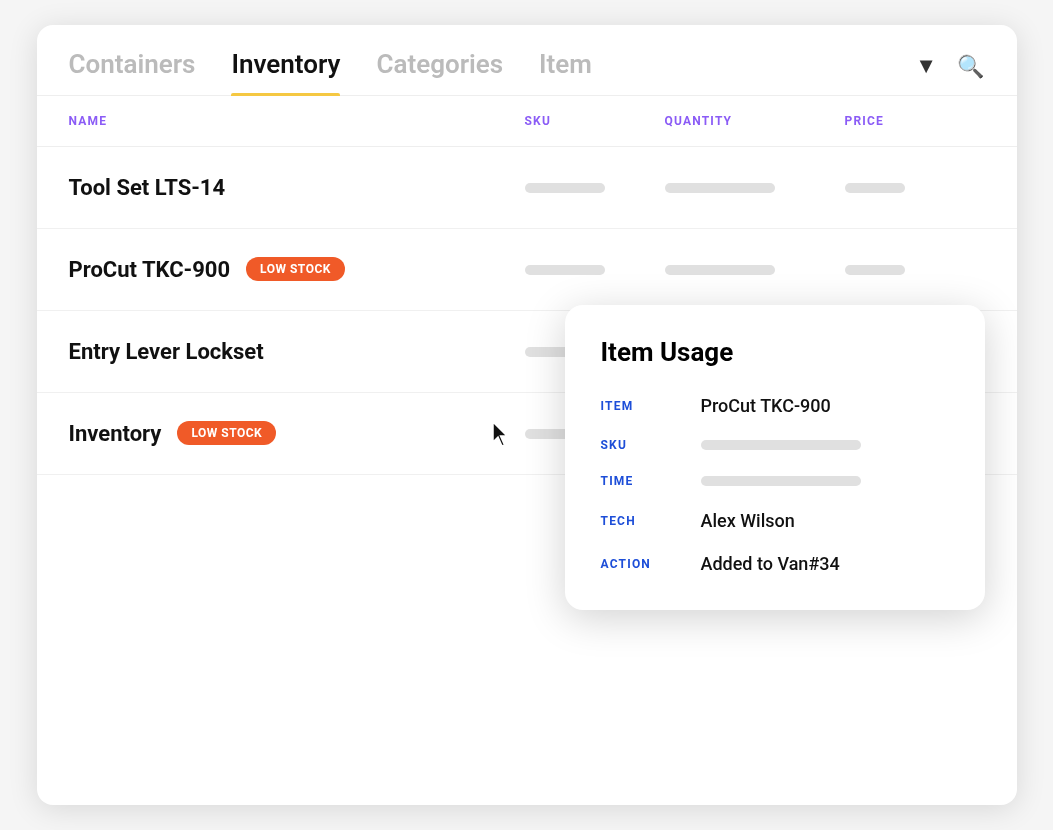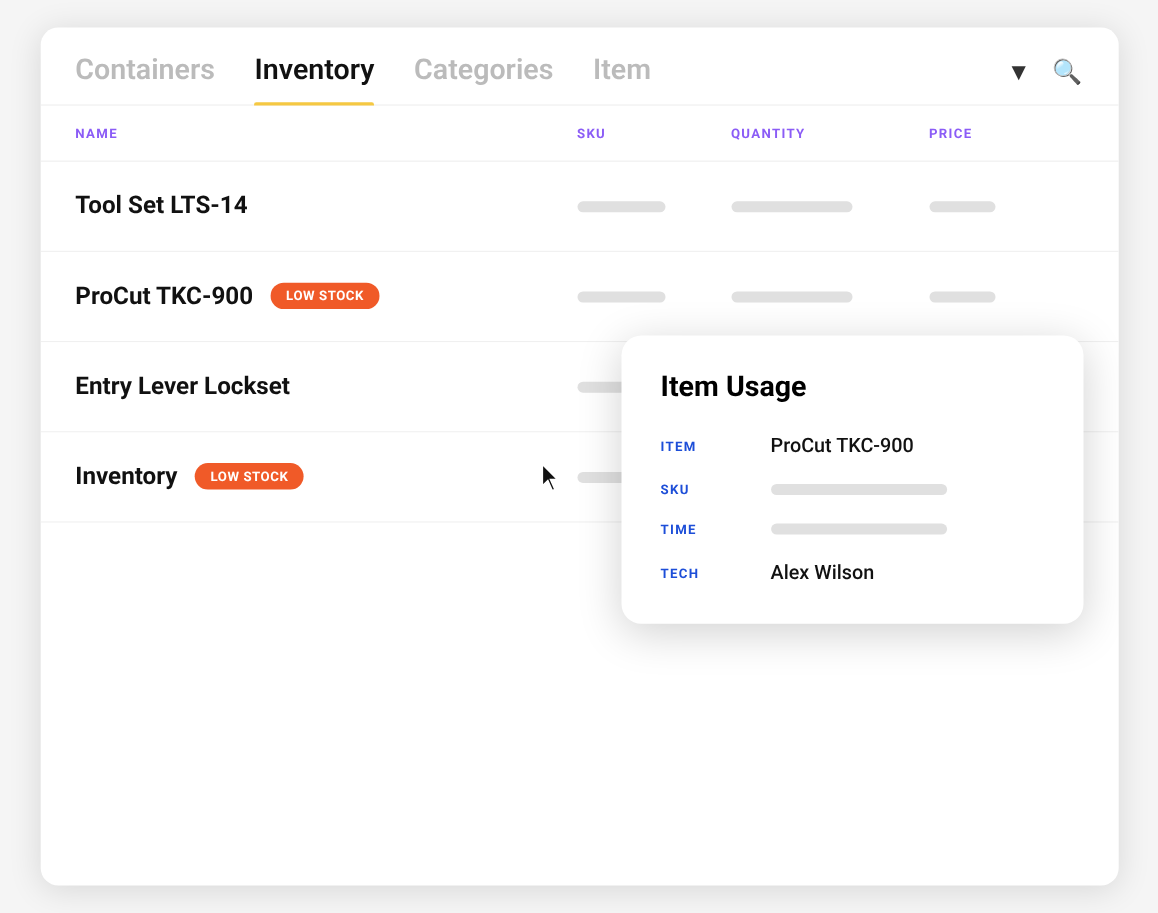--- a/index.html
+++ b/index.html
@@ -268,20 +268,24 @@
     <div class="popup-row">
       <span class="popup-label">TIME</span>
       <div class="popup-placeholder"></div>
     </div>
 
     <div class="popup-row">
       <span class="popup-label">TECH</span>
       <span class="popup-value">Alex Wilson</span>
     </div>
 
+    <div class="popup-row">
+      <span class="popup-label">ACTION</span>
+      <span class="popup-value">Added to Van#34</span>
+    </div>
   </div>
 
   <div class="cursor">
     <svg width="24" height="28" viewBox="0 0 24 28" fill="none">
       <path d="M4 2L4 22L9 17L13 26L15.5 25L11.5 16L18 16Z" fill="#111" stroke="#fff" stroke-width="1.5"></path>
     </svg>
   </div>
 </div>
 
 </body></html>

